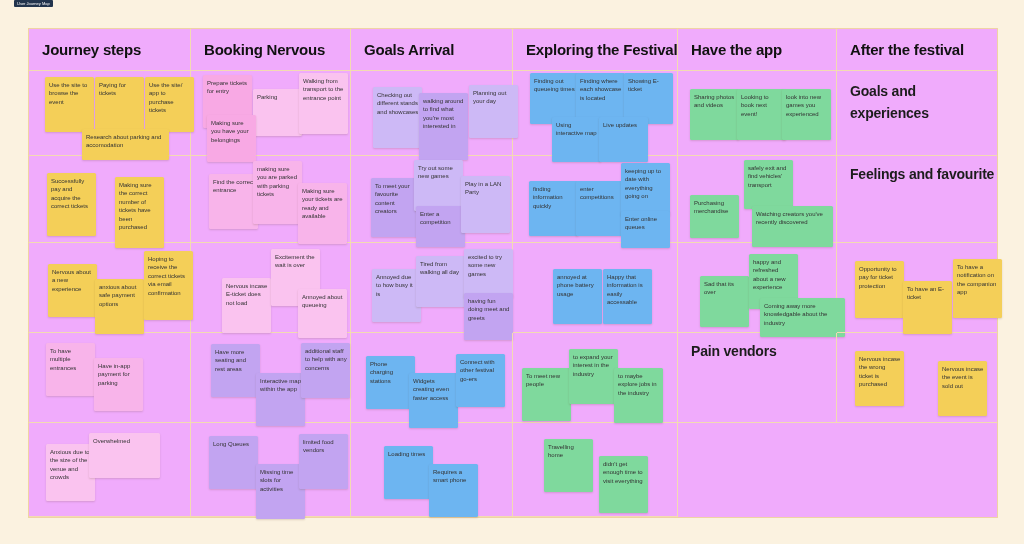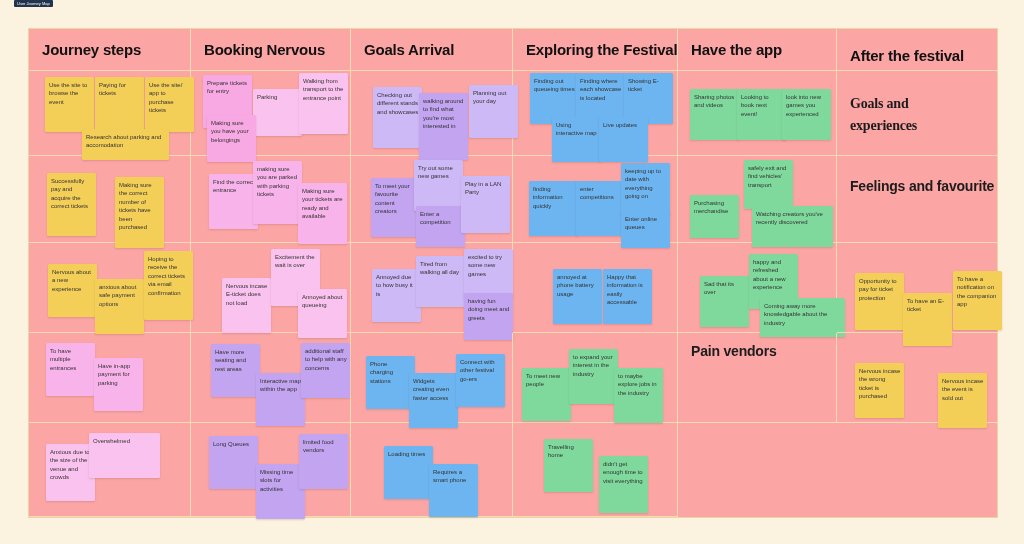--- a/index.html
+++ b/index.html
@@ -13,42 +13,42 @@
     position:absolute;left:14px;top:0;
     background:#22344d;color:#fff;
     font-size:4px;line-height:5px;padding:1px 3px;border-radius:1px;
     white-space:nowrap;
   }
   .grid{
     position:absolute;left:28px;top:28px;
     display:grid;
     grid-template-columns:162px 160px 162px 165px 159px 160px;
     grid-template-rows:42px 85px 87px 90px 90px 94px;
-    background:#fca5a5;
+    background:#f0abfc;
     border:1px solid #EFD3A4;
   }
   .cell{
     position:relative;
     border-right:1px solid #F3DBB2;
     border-bottom:1px solid #F3DBB2;
     overflow:visible;
   }
-  .cell:nth-child(6n){border-right:none;margin-top:12px;}
+  .cell:nth-child(6n){border-right:none;}
   .header-cell{
     display:flex;align-items:center;
     padding-left:13px;
     font-weight:bold;font-size:15px;color:#111;
     letter-spacing:-0.2px;white-space:nowrap;
   }
   .row-label{
     padding:10px 8px 0 13px;
     font-weight:bold;font-size:14px;color:#1c1c1c;
     letter-spacing:-0.2px;white-space:nowrap;
   }
-  .row-label.wrap span{white-space:normal;display:inline-block;max-width:100px;line-height:1.55;font-family:Liberation Serif, serif;}
+  .row-label.wrap span{white-space:normal;display:inline-block;max-width:100px;line-height:1.55;}
   .note{
     position:absolute;
     border-radius:1.5px;
     padding:4px 3px 3px 4px;
     font-size:6px;line-height:1.4;color:#333;
     box-shadow:0 1px 2px rgba(90,60,20,.18);
     overflow:hidden;
     word-wrap:break-word;
   }
 </style>

